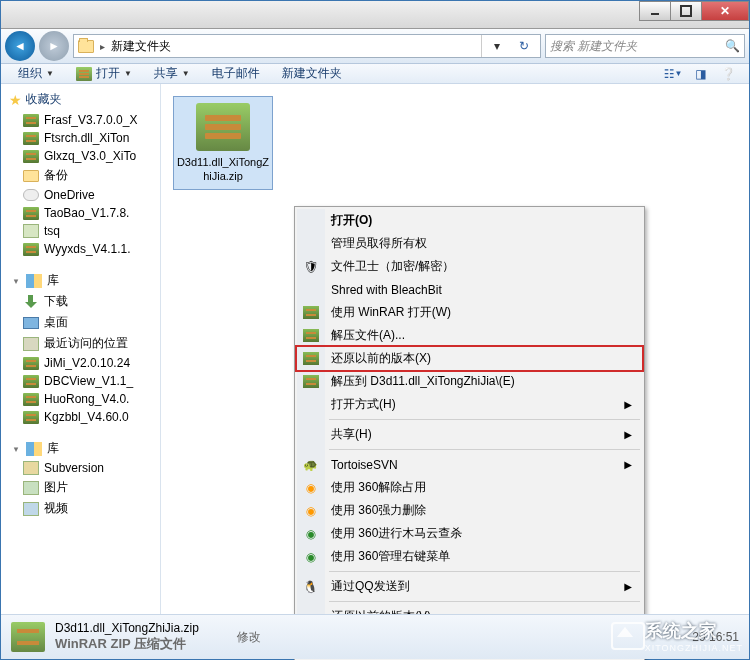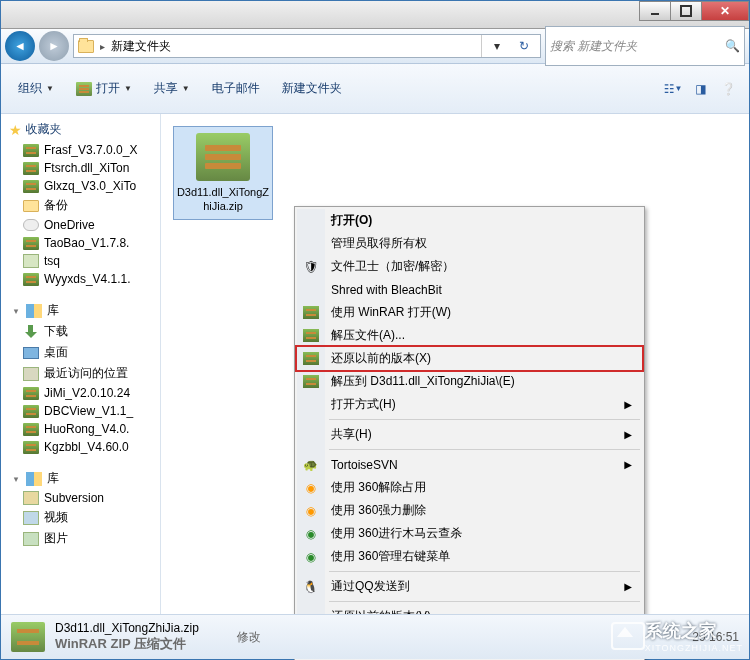--- a/index.html
+++ b/index.html
@@ -17,25 +17,25 @@
 .navbar { height:35px; background:linear-gradient(#fafcfe,#dde8f4); border-bottom:1px solid #b5c7dc; display:flex; align-items:center; padding:0 4px; gap:4px;}
 .navcircle{width:30px;height:30px;border-radius:50%;background:radial-gradient(#3fa3e0,#0f5c9c);display:flex;align-items:center;justify-content:center;color:#fff;}
 .navcircle.fwd{background:radial-gradient(#bfcbd8,#8fa0b0);}
 .addrbar{flex:1;height:24px;background:#fff;border:1px solid #a0b0c0;display:flex;align-items:center;padding:0 4px;gap:6px;}
 .foldericon{width:16px;height:13px;background:#ffe39a;border:1px solid #d9b15a;border-radius:1px;position:relative;}
 .foldericon::before{content:"";position:absolute;top:-3px;left:0;width:7px;height:3px;background:#ffe39a;border:1px solid #d9b15a;border-bottom:none;border-radius:1px 1px 0 0;}
 .chev{color:#555;font-size:10px;}
 .addr-divider{width:1px;height:100%;background:#ccc;margin-left:auto;}
 .addr-drop{width:18px;display:flex;align-items:center;justify-content:center;color:#333;}
 .refresh{width:24px;height:24px;display:flex;align-items:center;justify-content:center;color:#2a5ca0;}
-.searchbar{width:200px;height:40px;background:#fff;border:1px solid #a0b0c0;display:flex;align-items:center;padding:0 4px;gap:17px;color:#888;font-style:italic;}
+.searchbar{width:200px;height:24px;background:#fff;border:1px solid #a0b0c0;display:flex;align-items:center;padding:0 4px;gap:17px;color:#888;font-style:italic;}
 .mag{color:#5b7fa6;font-style:normal;}
 
 
-.toolbar{height:50px;background:linear-gradient(#f6f9fd,#e4edf7);border-bottom:1px solid #c9d7e8;display:flex;align-items:center;padding:0 8px;gap:4px;}
+.toolbar{height:20px;background:linear-gradient(#f6f9fd,#e4edf7);border-bottom:1px solid #c9d7e8;display:flex;align-items:center;padding:0 8px;gap:4px;}
 .tbtn{padding:3px 8px;display:flex;align-items:center;gap:4px;color:#1a3e6e;border:1px solid transparent;border-radius:2px;}
 .tbtn .drop{font-size:8px;color:#333;}
 .tb-spacer{flex:1;}
 .tb-icon{width:24px;height:24px;display:flex;align-items:center;justify-content:center;color:#2a5ca0;border:1px solid transparent;}
 .winrar-mini{width:16px;height:14px;background:linear-gradient(#9c6,#684);border-radius:1px;display:flex;align-items:center;justify-content:center;}
 .winrar-mini::after{content:"";width:10px;height:2px;background:#c88a3a;box-shadow:0 3px 0 #c88a3a,0 -3px 0 #c88a3a;}
 
 
 .main{display:flex;height:530px;}
 .sidebar{width:160px;border-right:1px solid #d9e3ee;overflow:hidden;background:#fff;padding-top:4px;}
@@ -223,26 +223,26 @@
     <div class="side-item lib">
           <span class="tri">▾</span>
           <span class="lib-i"></span>
           <span>库</span>
         </div>
     <div class="side-item">
           <span class="generic-i" style="background:#e8d8a0"></span>
           <span>Subversion</span>
         </div>
     <div class="side-item">
+          <span class="generic-i" style="background:#c8e0c0"></span>
+          <span>图片</span>
+        </div>
+    <div class="side-item">
           <span class="generic-i" style="background:#c0d8e8"></span>
           <span>视频</span>
-        </div>
-    <div class="side-item">
-          <span class="generic-i" style="background:#c8e0c0"></span>
-          <span>图片</span>
         </div>
   </div>
 
   <div class="content">
     <div class="file">
       <div class="file-icon">
             <div class="strap"></div>
           </div>
       <div class="file-name">D3d11.dll_XiTongZhiJia.zip</div>
     </div>

